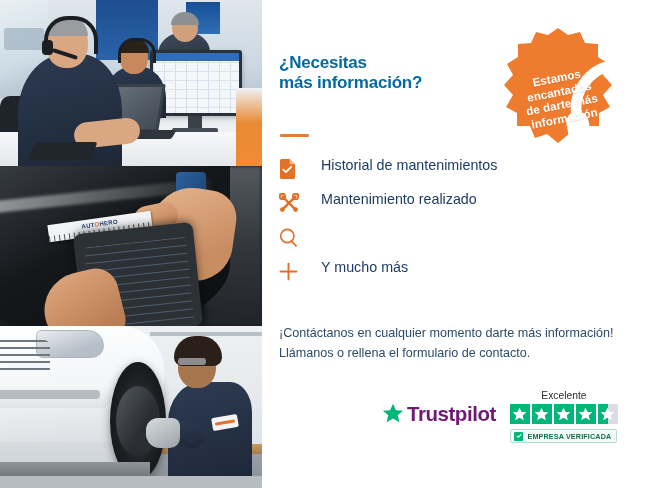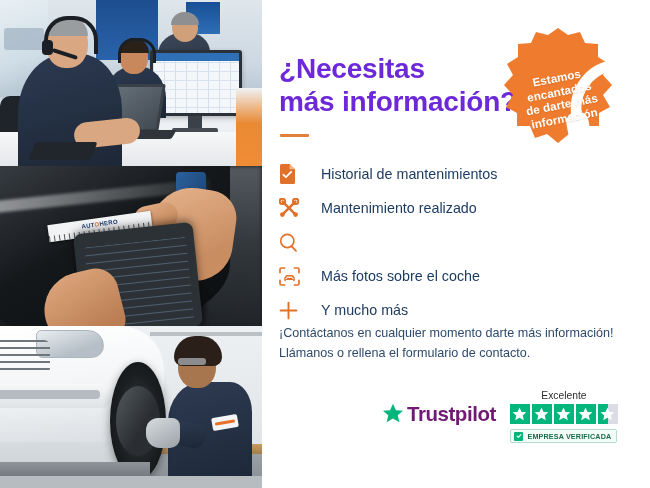--- a/index.html
+++ b/index.html
@@ -348,24 +348,24 @@
     left: 262px; top: 0;
     width: 388px; height: 488px;
     background: #ffffff;
   }
 
   .heading {
     position: absolute;
     left: 17px; top: 53px;
     width: 250px;
     margin: 0;
-    font-size: 28px;
+    font-size: 17px;
     line-height: 1.17;
     font-weight: bold;
-    color: #6d28d9;
+    color: #0369a1;
     letter-spacing: -.2px;
   }
   .heading-rule {
     position: absolute;
     left: 18px; top: 134px;
     width: 29px; height: 2.5px;
     background: #e1803a;
     border-radius: 1px;
   }
 
@@ -400,21 +400,20 @@
 
   
   .features {
     position: absolute;
     left: 17px; top: 157px;
     width: 350px;
     list-style: none; margin: 0; padding: 0;
   }
   .feature {
     display: flex;
-    align-items: center;
     height: 34px;
   }
   .feature-icon {
     width: 30px; height: 24px;
     flex: 0 0 30px;
     display: flex; align-items: center; justify-content: flex-start;
     color: #e1702a;
   }
   .feature-icon svg { display:block; }
   .feature-label {
@@ -639,36 +638,20 @@
 
       <li class="feature">
         <span class="feature-icon">
           <svg width="19" height="19" viewBox="0 0 19 19" xmlns="http://www.w3.org/2000/svg">
             <circle cx="8.3" cy="8" r="6.6" fill="none" stroke="#e1702a" stroke-width="1.6"></circle>
             <line x1="12.4" y1="13.2" x2="17" y2="17.8" stroke="#e1702a" stroke-width="1.8" stroke-linecap="round"></line>
           </svg>
         </span>
       </li>
 
-      <li class="feature">
-        <span class="feature-icon">
-          <svg width="21" height="19" viewBox="0 0 21 19" xmlns="http://www.w3.org/2000/svg">
-            <g stroke="#e1702a" stroke-width="1.7" stroke-linecap="round" fill="none">
-              <path d="M1 5.6V2.5A1.5 1.5 0 0 1 2.5 1h3.1"></path>
-              <path d="M15.4 1h3.1A1.5 1.5 0 0 1 20 2.5v3.1"></path>
-              <path d="M20 13.4v3.1a1.5 1.5 0 0 1-1.5 1.5h-3.1"></path>
-              <path d="M5.6 18H2.5A1.5 1.5 0 0 1 1 16.5v-3.1"></path>
-            </g>
-            <path fill="#e1702a" d="M5.2 11.3c0-.3.1-.6.3-.9l1.2-1.8c.3-.4.7-.6 1.2-.6h5.2c.5 0 .9.2 1.2.6l1.2 1.8c.2.3.3.6.3.9v2.1c0 .3-.2.5-.5.5h-.8c-.3 0-.5-.2-.5-.5v-.5H6.9v.5c0 .3-.2.5-.5.5h-.7c-.3 0-.5-.2-.5-.5Zm2-.5h6.6l-.8-1.2H8Z"></path>
-            <circle cx="7.1" cy="11.5" r=".75" fill="#ffffff"></circle>
-            <circle cx="13.9" cy="11.5" r=".75" fill="#ffffff"></circle>
-          </svg>
-        </span>
-        <span class="feature-label">Más fotos sobre el coche</span>
-      </li>
 
       <li class="feature">
         <span class="feature-icon">
           <svg width="19" height="19" viewBox="0 0 19 19" xmlns="http://www.w3.org/2000/svg">
             <g stroke="#e1702a" stroke-width="1.9" stroke-linecap="round">
               <line x1="9.5" y1="1.6" x2="9.5" y2="17.4"></line>
               <line x1="1.6" y1="9.5" x2="17.4" y2="9.5"></line>
             </g>
           </svg>
         </span>

